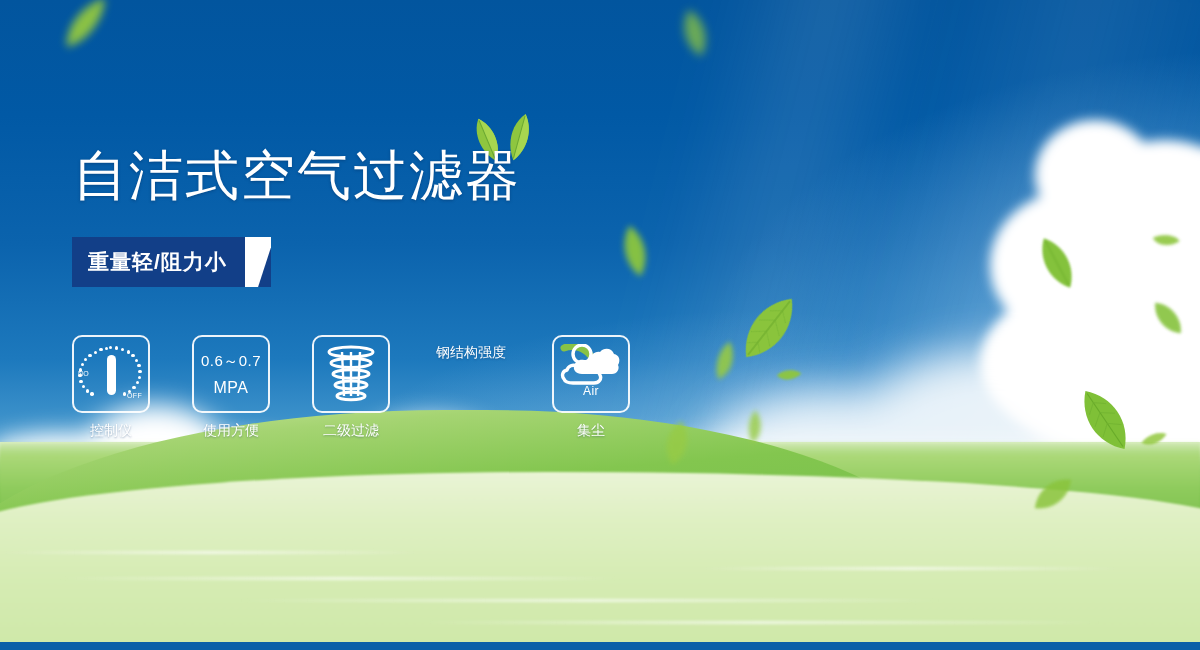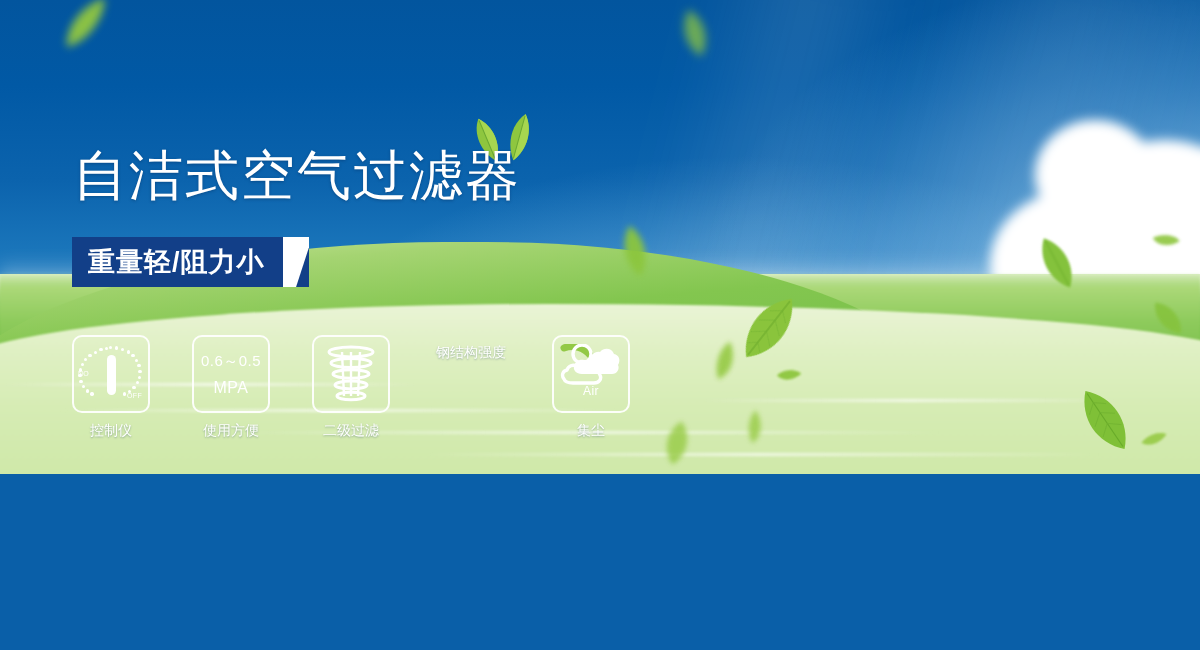--- a/index.html
+++ b/index.html
@@ -1,21 +1,21 @@
 <!DOCTYPE html>
 <html><head>
 <meta charset="utf-8">
 <style>
   html,body{margin:0;padding:0;}
   body{
     width:1200px;height:650px;overflow:hidden;
     font-family:"Liberation Sans","DejaVu Sans",sans-serif;
     background:#0a5fa8;
   }
-  #banner{position:relative;width:1200px;height:474px;overflow:hidden;}
+  #banner{position:relative;width:1200px;height:642px;overflow:hidden;}
 
   
   .sky{
     position:absolute;inset:0;
     background:
       radial-gradient(ellipse 900px 520px at 105% 58%, rgba(150,200,235,.95) 0%, rgba(120,180,225,.45) 35%, rgba(80,150,210,0) 62%),
       radial-gradient(ellipse 700px 400px at 62% 92%, rgba(190,220,240,.85) 0%, rgba(140,190,230,.30) 45%, rgba(90,160,215,0) 70%),
       linear-gradient(180deg,#02559e 0%,#0159a5 18%,#0b63ad 38%,#1d79bd 56%,#53a3d4 72%,#9fcbe6 84%,#cfe4ef 93%,#e7f0f3 100%);
   }
   
@@ -68,21 +68,21 @@
     font-size:54px;line-height:56px;letter-spacing:2px;
     color:#ffffff;font-weight:300;white-space:nowrap;
     font-family:"DejaVu Sans","Liberation Sans",sans-serif;
     text-shadow:0 1px 3px rgba(0,30,70,.35);
   }
 
   
   .subbar{position:absolute;left:72px;top:237px;height:50px;display:flex;align-items:stretch;}
   .subbar .left{
     background:#123f88;color:#ffffff;
-    font-size:27px;font-weight:bold;letter-spacing:1px;
+    font-size:21px;font-weight:bold;letter-spacing:1px;
     display:flex;align-items:center;padding:0 18px 0 16px;
   }
   .subbar .slash{width:26px;background:#123f88;position:relative;overflow:hidden;}
   .subbar .slash:after{
     content:"";position:absolute;left:-14px;top:-10px;width:34px;height:72px;
     background:#ffffff;transform:rotate(18deg);
   }
   .subbar .right{
     background:rgba(255,255,255,.26);color:#ffffff;
     font-size:21px;letter-spacing:1px;
@@ -322,21 +322,21 @@
           <div class="needle"></div>
           <div class="no">NO</div>
           <div class="off">OFF</div>
         </div>
       </div>
       <div class="flabel">控制仪</div>
     </div>
 
     <div class="feature">
       <div class="fbox">
-        <div class="l1">0.6～0.5</div>
+        <div class="l1">0.6～0.7</div>
         <div class="l2">MPA</div>
       </div>
       <div class="flabel">使用方便</div>
     </div>
 
     <div class="feature">
       <div class="fbox">
         <svg width="52" height="58" viewBox="0 0 52 58">
           <g fill="none" stroke="#ffffff" stroke-width="3">
             <ellipse cx="26" cy="7" rx="22" ry="5"></ellipse>

